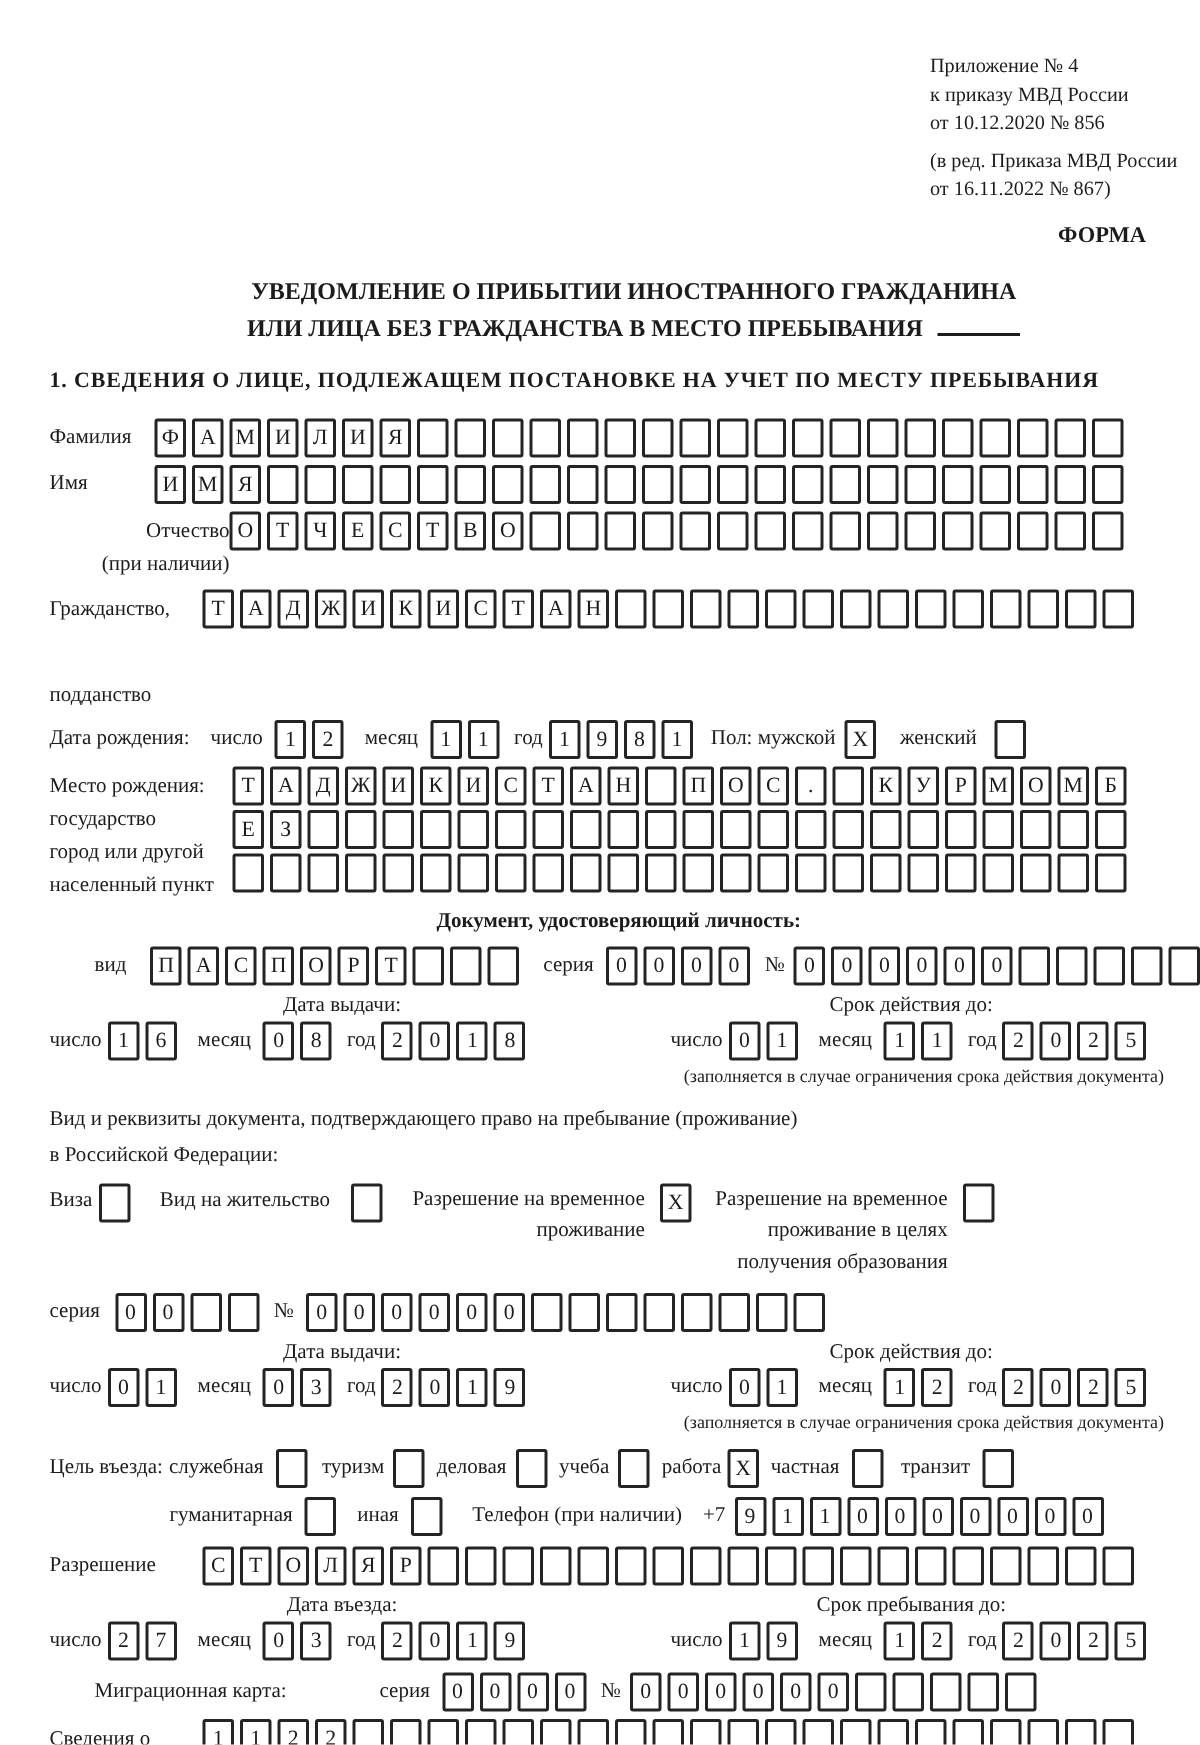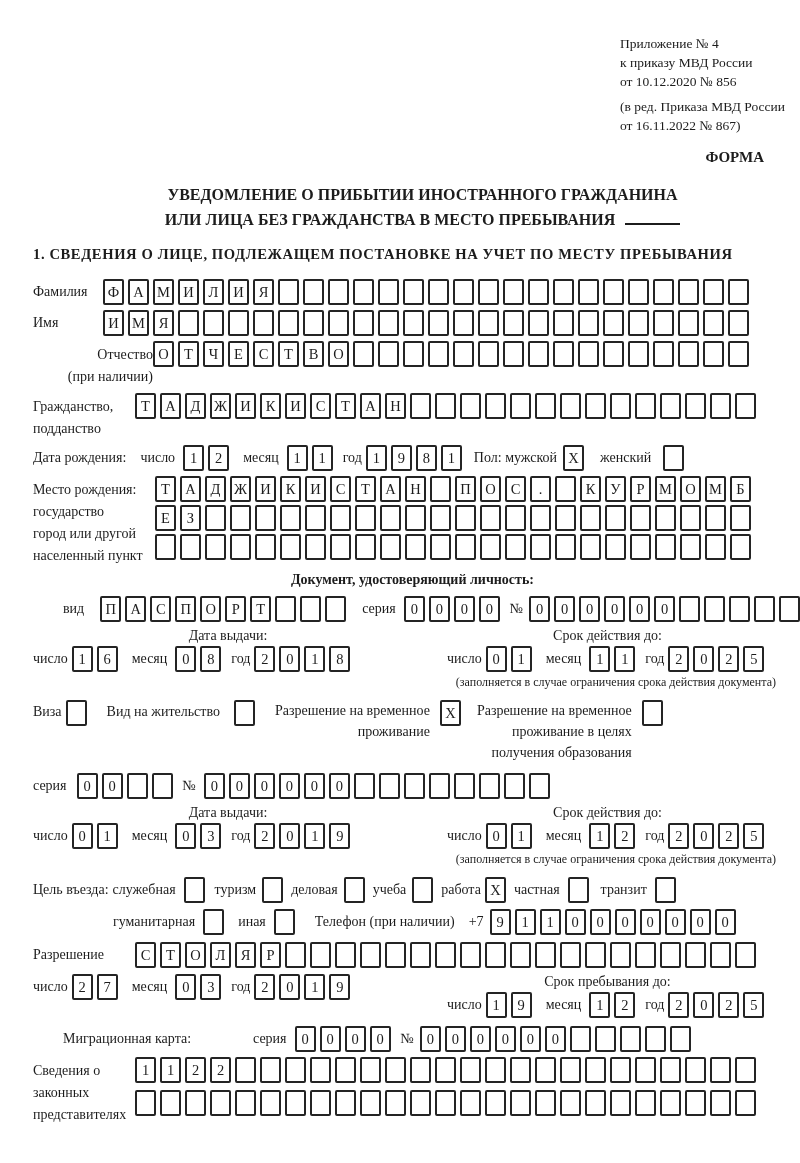--- a/index.html
+++ b/index.html
@@ -32,21 +32,21 @@
   }
 
   .row { display:flex; align-items:center; margin-bottom:5px; }
   .row.top { align-items:flex-start; }
   .lbl { white-space:nowrap; }
   .lbl-col { display:flex; flex-direction:column; flex:0 0 auto; line-height:22px; padding-top:3px; }
   .col { display:flex; flex-direction:column; }
   .rowgap { margin-bottom:3px; }
   .rowgap2 { margin-bottom:7px; }
 
-  .w70 { flex:0 0 70px; }  .w102 { flex:0 0 102px; }
+  .w70 { flex:0 0 70px; }  .w102 { flex:0 0 102px;gap:35px; }
   .w120 { flex:0 0 120px;text-align:right; } .w122 { flex:0 0 122px; }
   .w170 { flex:0 0 170px; }
   .ind30 { margin-left:30px; }
   .ml4{margin-left:4px;} .ml6{margin-left:6px;} .ml8{margin-left:8px;}
   .ml10{margin-left:10px;} .ml12{margin-left:12px;} .ml14{margin-left:14px;}
   .ml16{margin-left:16px;} .ml20{margin-left:20px;} .ml24{margin-left:24px;}
 
   .center-bold { text-align:center; font-weight:bold; font-size:14px; margin:2px 0 8px 0; }
 
   .date-block { display:flex; margin-top:6px; }
@@ -410,20 +410,24 @@
             <span class="cell">2</span>
             <span class="cell">0</span>
             <span class="cell">2</span>
             <span class="cell">5</span>
           </span>
       </div>
     </div>
   </div>
   <div class="note">(заполняется в случае ограничения срока действия документа)</div>
 
+  <div class="para">
+    <div>Вид и реквизиты документа, подтверждающего право на пребывание (проживание)</div>
+    <div>в Российской Федерации:</div>
+  </div>
 
   <div class="row top" style="margin-top:6px;">
     <span class="lbl" style="padding-top:4px;">Виза</span>
     <span class="cells ml4">
         <span class="cell"></span>
       </span>
     <span class="lbl ml16" style="padding-top:4px;">Вид на жительство</span>
     <span class="cells ml14">
         <span class="cell"></span>
       </span>
@@ -602,20 +606,21 @@
         <span class="cell"></span>
         <span class="cell"></span>
         <span class="cell"></span>
         <span class="cell"></span>
         <span class="cell"></span>
       </span>
   </div>
 
   <div class="date-block">
     <div class="date-grp left">
+      <div class="date-head">Дата въезда:</div>
       <div class="date-line">
         <span class="lbl">число</span>
         <span class="cells ml4">
             <span class="cell">2</span>
             <span class="cell">7</span>
           </span>
         <span class="lbl ml10">месяц</span>
         <span class="cells ml8">
             <span class="cell">0</span>
             <span class="cell">3</span>

